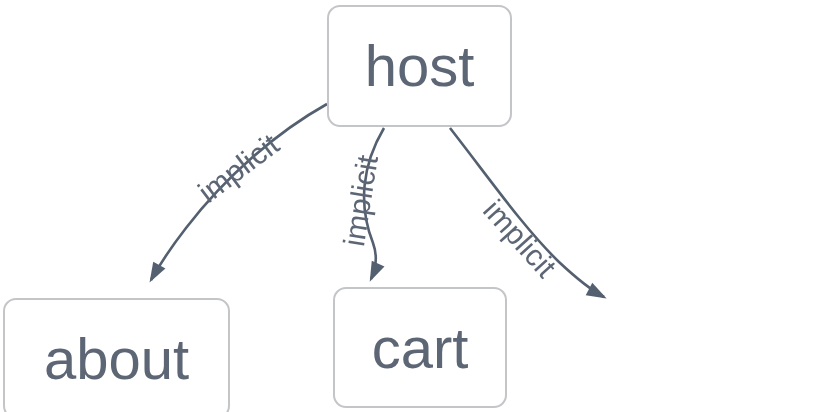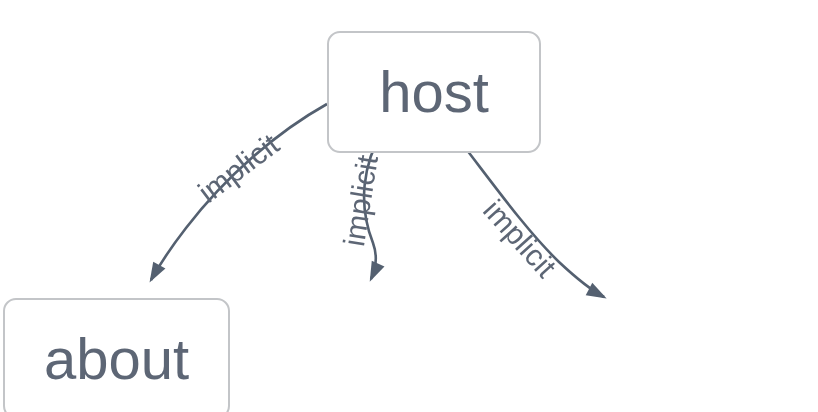--- a/index.html
+++ b/index.html
@@ -40,21 +40,21 @@
     background: #ffffff;
     border: 2px solid #c3c5c8;
     border-radius: 13px;
     display: flex;
     align-items: center;
     justify-content: center;
     color: #5d6675;
     font-size: 58px;
     line-height: 1;
   }
-  .node-host  { left: 327px; top: 5px;   width: 214px; height: 122px; margin-top: 26px; }
+  .node-host  { left: 327px; top: 5px;   width: 185px; height: 122px; }
   .node-about { left: 3px;   top: 298px; width: 227px; height: 121px; }
   .node-cart  { left: 333px; top: 287px; width: 174px; height: 121px; }
   .node-shop  { left: 613px; top: 287px; width: 200px; height: 121px; }
 </style>
 </head>
 <body>
 
 <div class="stage">
 
   <svg class="edge-layer" width="818" height="412" viewBox="0 0 818 412" xmlns="http://www.w3.org/2000/svg">
@@ -78,15 +78,18 @@
   </svg>
 
   <div class="node node-host">
     <span>host</span>
   </div>
 
   <div class="node node-about">
     <span>about</span>
   </div>
 
+  <div class="node node-cart">
+    <span>cart</span>
+  </div>
 
 
 </div>
 
 </body></html>

